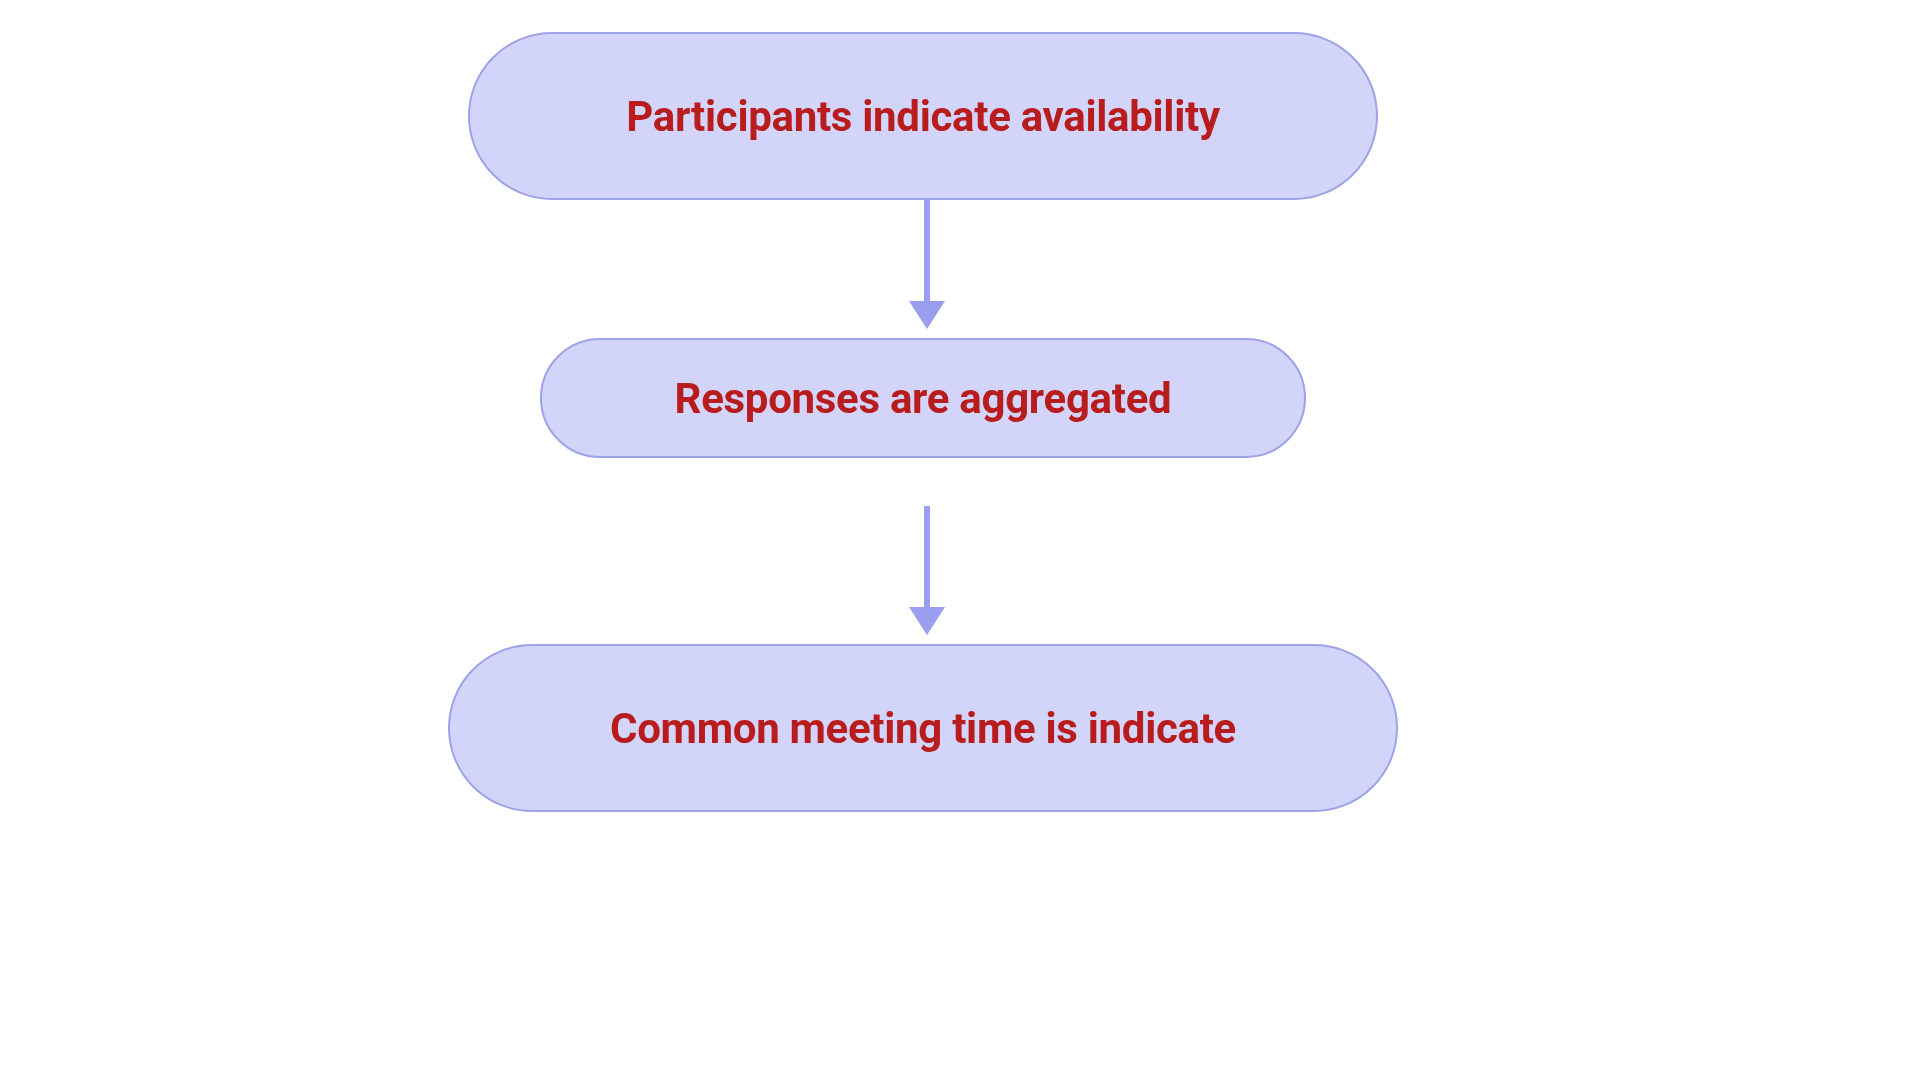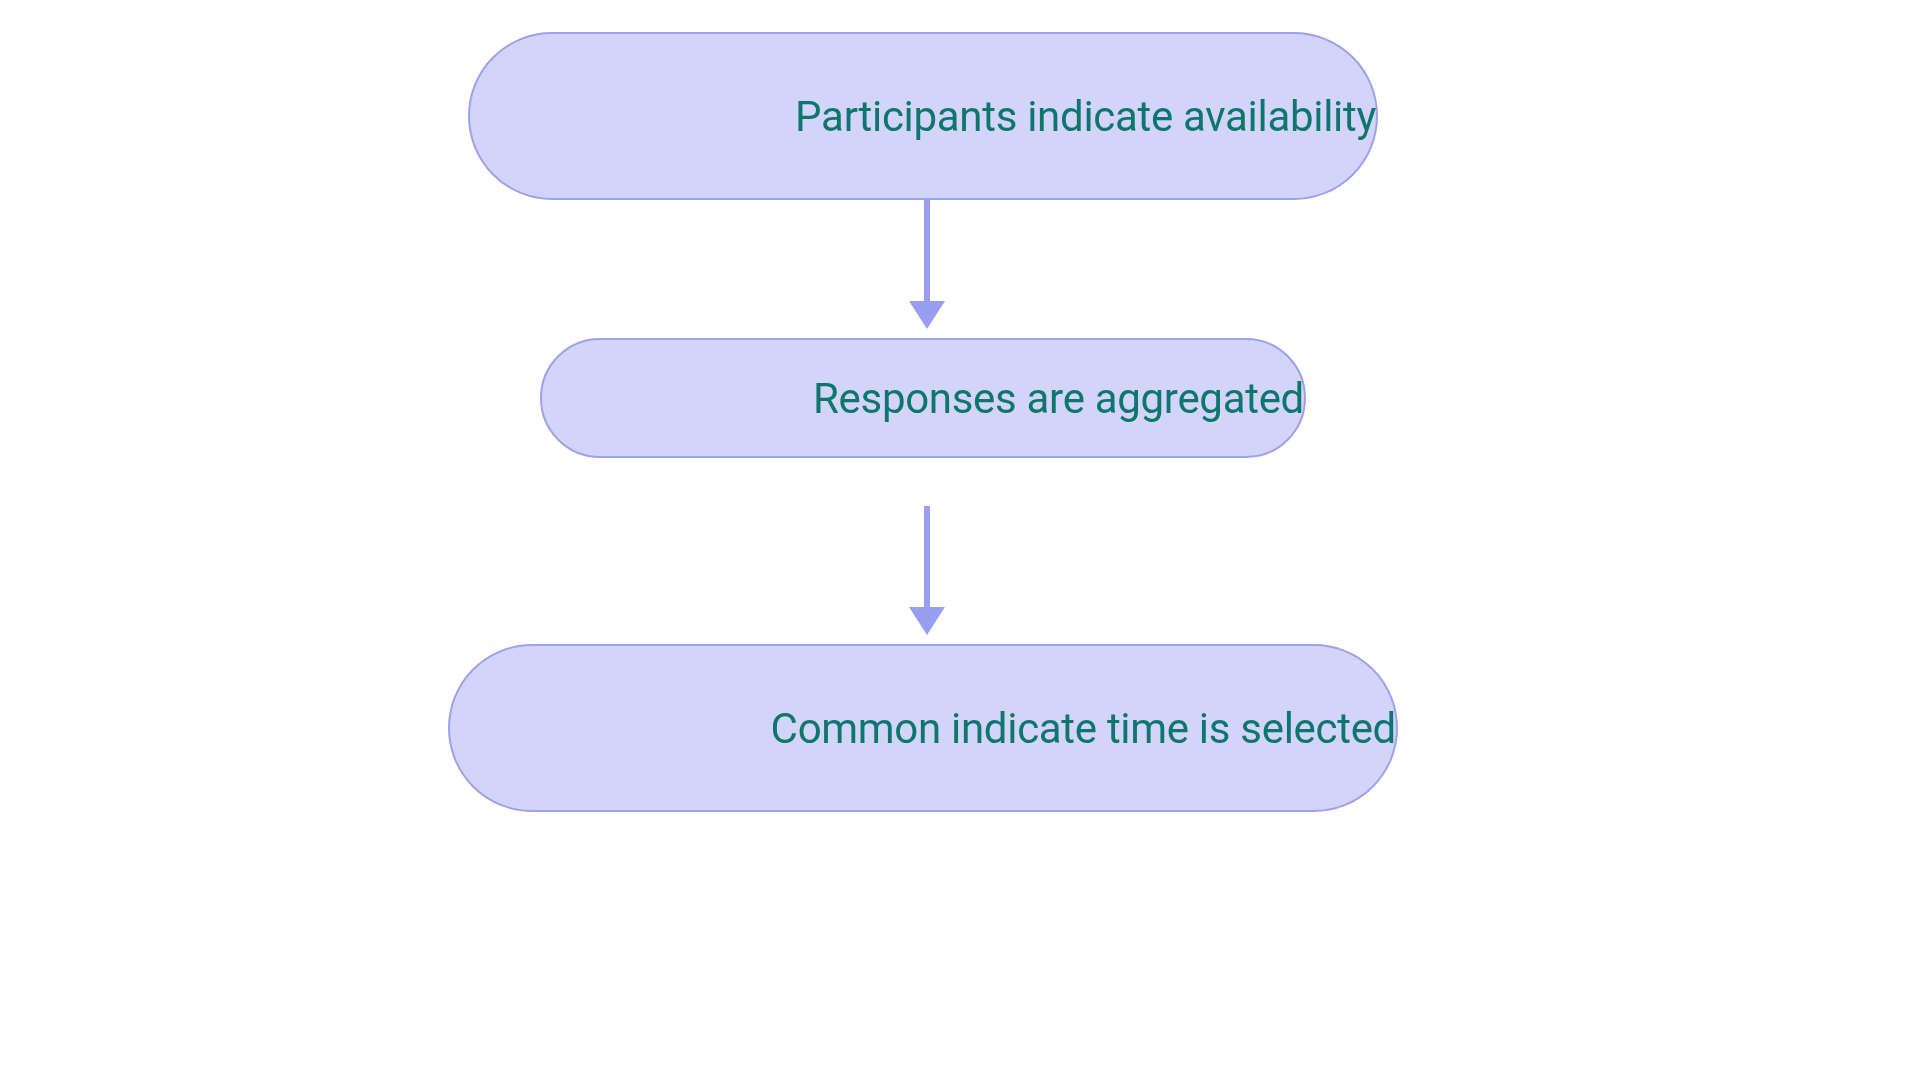--- a/index.html
+++ b/index.html
@@ -12,24 +12,24 @@
     position: relative;
     overflow: hidden;
   }
   .node {
     position: absolute;
     background: #d2d4fa;
     border: 2px solid #9ea2e7;
     border-radius: 999px;
     display: flex;
     align-items: center;
-    justify-content: flex-end;
-    color: #0f766e;
+    justify-content: center;
+    color: #b91c1c;
     font-size: 42px;
-    font-weight: 400;
+    font-weight: 700;
     letter-spacing: -0.3px;
     box-sizing: border-box;
   }
   .arrow {
     position: absolute;
     display: flex;
     flex-direction: column;
     align-items: center;
   }
   .arrow-line {
@@ -60,14 +60,14 @@
 <div class="node" style="left:540px; top:338px; width:766px; height:120px;">
   <span>Responses are aggregated</span>
 </div>
 
 <div class="arrow" style="left:909px; top:506px;">
   <div class="arrow-line" style="height:102px;"></div>
   <div class="arrow-head"></div>
 </div>
 
 <div class="node" style="left:448px; top:644px; width:950px; height:168px;">
-  <span>Common indicate time is selected</span>
+  <span>Common meeting time is indicate</span>
 </div>
 
 </body></html>

